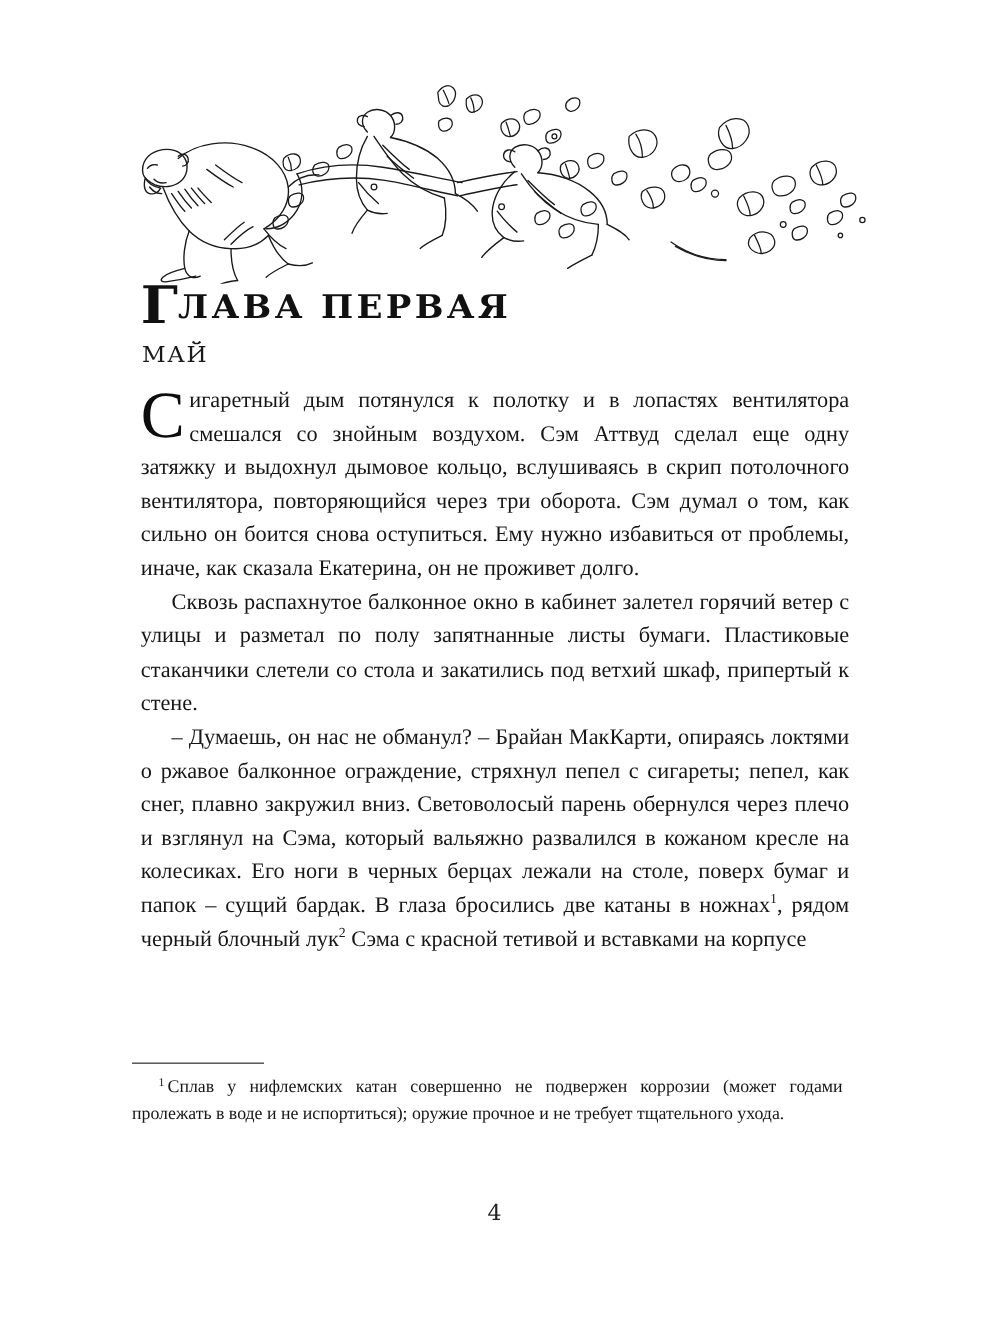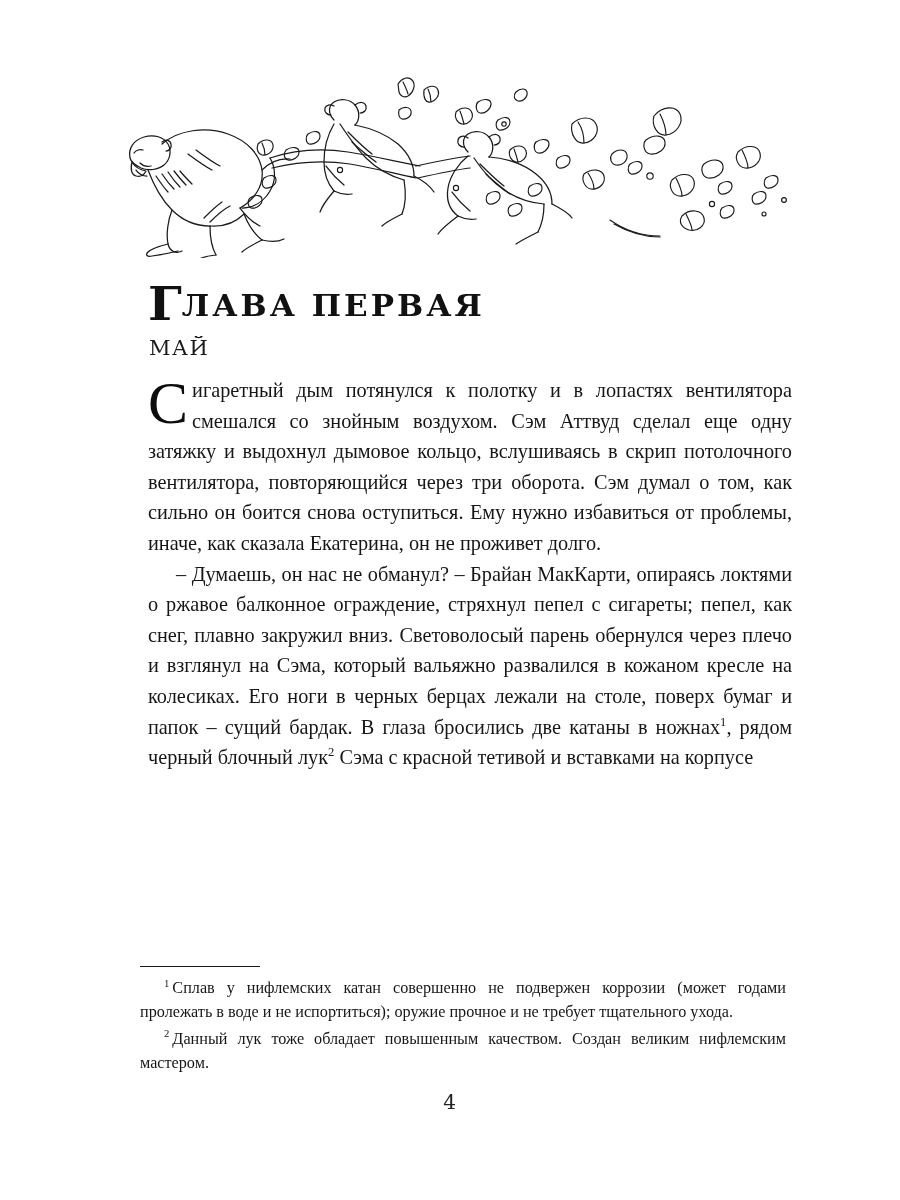--- a/index.html
+++ b/index.html
@@ -36,23 +36,22 @@
   .illustration svg {
     display: block;
     width: 100%;
     height: 100%;
   }
 
   
   .content {
     position: absolute;
     left: 128px;
-    top: 279px;
+    top: 252px;
     width: 644px;
-    margin-left: 20px;
   }
 
   
   .chapter-title {
     font-family: "DejaVu Serif", "Liberation Serif", serif;
     font-weight: 700;
     font-size: 35px;
     line-height: 1;
     letter-spacing: 2.5px;
     color: #111111;
@@ -114,21 +113,21 @@
 
   sup.fn {
     font-size: 0.62em;
     vertical-align: super;
     line-height: 0;
   }
 
   
   .footnotes {
     position: absolute;
-    left: 140px;
+    left: 120px;
     top: 966px;
     width: 646px;
   }
   .fn-rule {
     width: 120px;
     height: 0;
     border: 0;
     border-top: 1.4px solid #1a1a1a;
     margin: 0 0 9px 0;
   }
@@ -323,27 +322,27 @@
 
     <h1 class="chapter-title"><span class="initial">Г</span><span class="rest">ЛАВА ПЕРВАЯ</span></h1>
 
     <div class="chapter-subtitle">МАЙ</div>
 
     <div class="body-text">
 
       <p class="first"><span class="dropcap">С</span><span>игаретный дым потянулся к полотку и в лопастях вентилятора смешался со знойным воздухом. Сэм Аттвуд сделал еще одну затяжку и выдохнул дымовое кольцо, вслушиваясь в скрип потолочного вентилятора, повторяющийся через три оборота. Сэм думал о том, как сильно он боится снова оступиться. Ему нужно избавиться от проблемы, иначе, как сказала Екатерина, он не проживет долго.</span></p>
 
 
+      <p><span>Сквозь распахнутое балконное окно в кабинет залетел горячий ветер с улицы и разметал по полу запятнанные листы бумаги. Пластиковые стаканчики слетели со стола и закатились под ветхий шкаф, припертый к стене.</span></p>
 
       <p><span>– Думаешь, он нас не обманул? – Брайан МакКарти, опираясь локтями о ржавое балконное ограждение, стряхнул пепел с сигареты; пепел, как снег, плавно закружил вниз. Световолосый парень обернулся через плечо и взглянул на Сэма, который вальяжно развалился в кожаном кресле на колесиках. Его ноги в черных берцах лежали на столе, поверх бумаг и папок – сущий бардак. В глаза бросились две катаны в ножнах</span><sup class="fn">1</sup><span>, рядом черный блочный лук</span><sup class="fn">2</sup><span> Сэма с красной тетивой и вставками на корпусе</span></p>
 
     </div>
   </div>
 
   <div class="footnotes">
     <hr class="fn-rule">
     <p><sup>1</sup><span>Сплав у нифлемских катан совершенно не подвержен коррозии (может годами пролежать в воде и не испортиться); оружие прочное и не требует тщательного ухода.</span></p>
-    <p><sup>2</sup><span>Данный лук тоже обладает повышенным качеством. Создан великим нифлемским мастером.</span></p>
   </div>
 
   <div class="folio">4</div>
 
 </div>
 
 </body></html>

